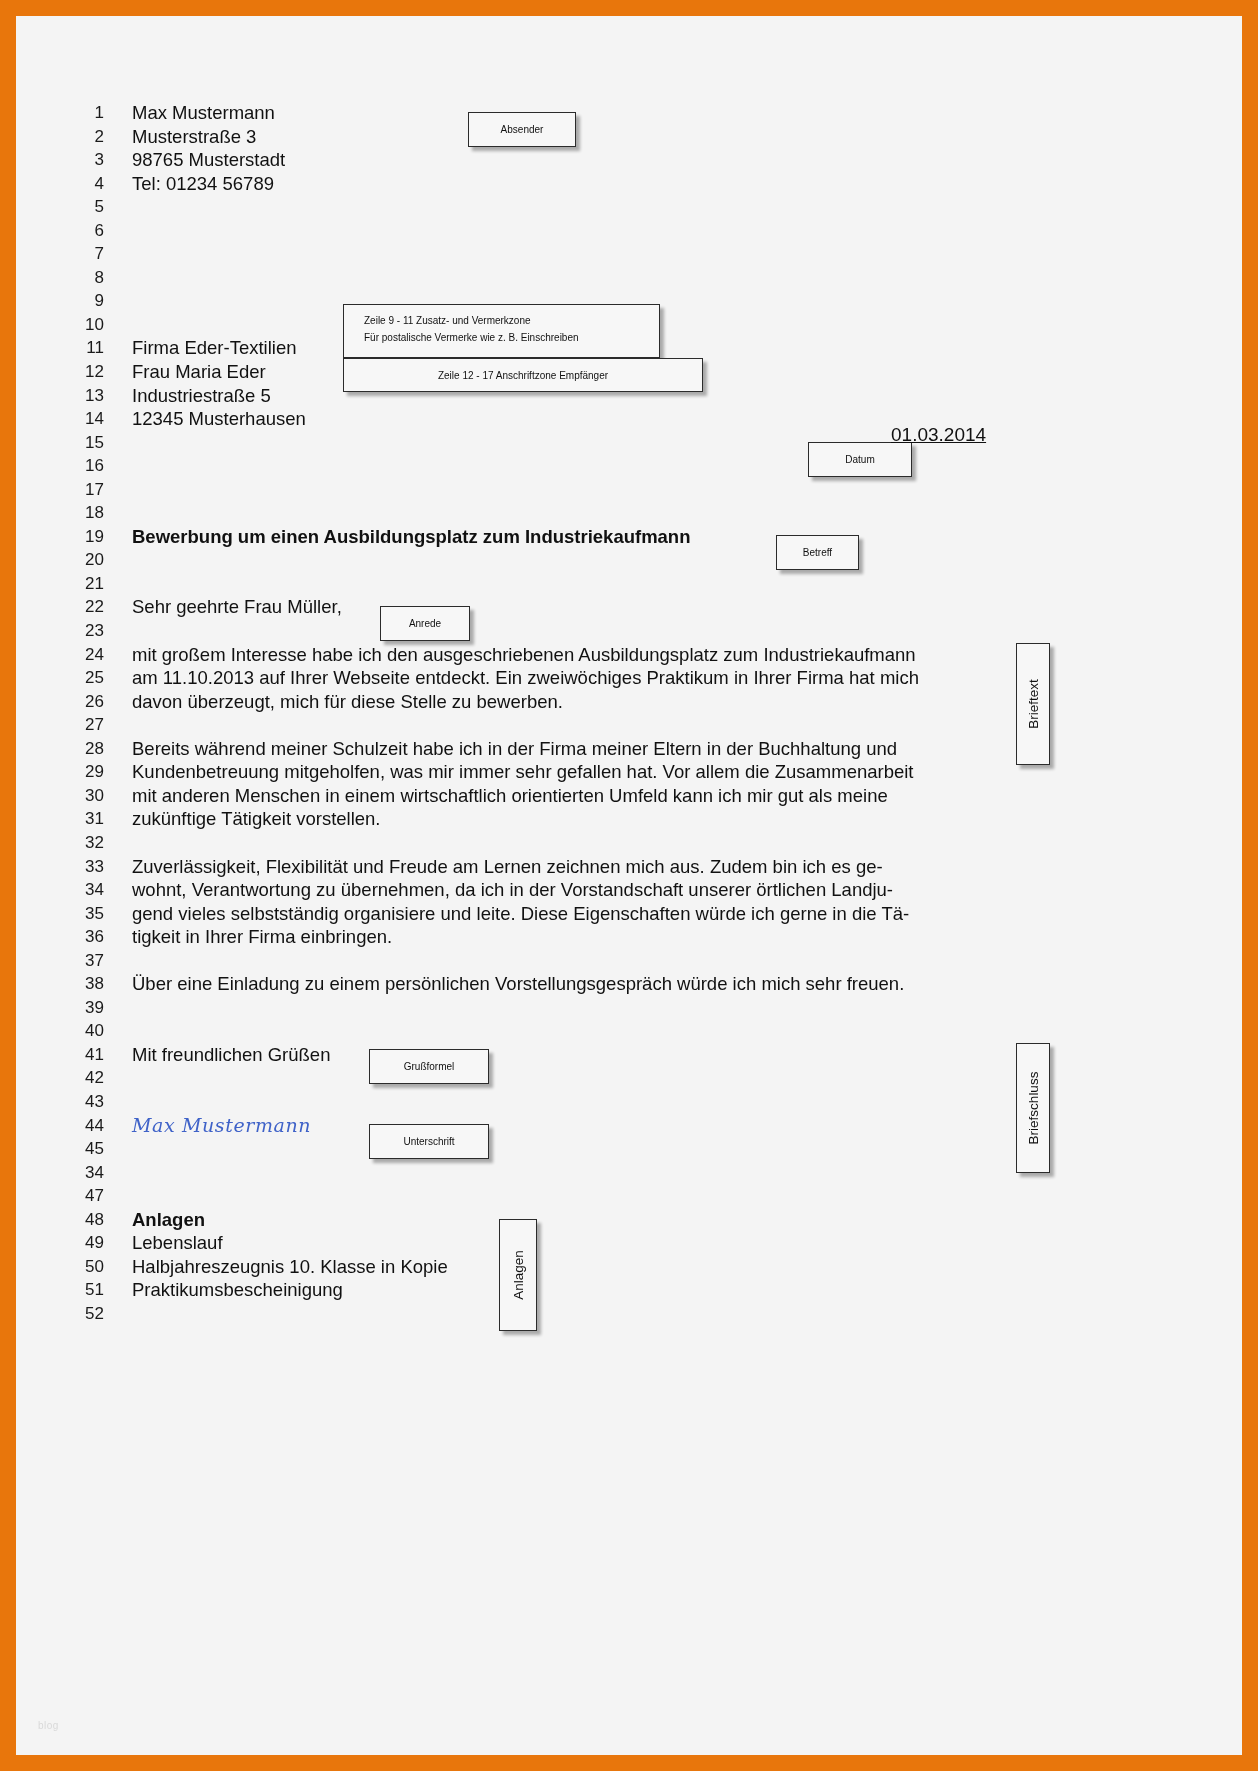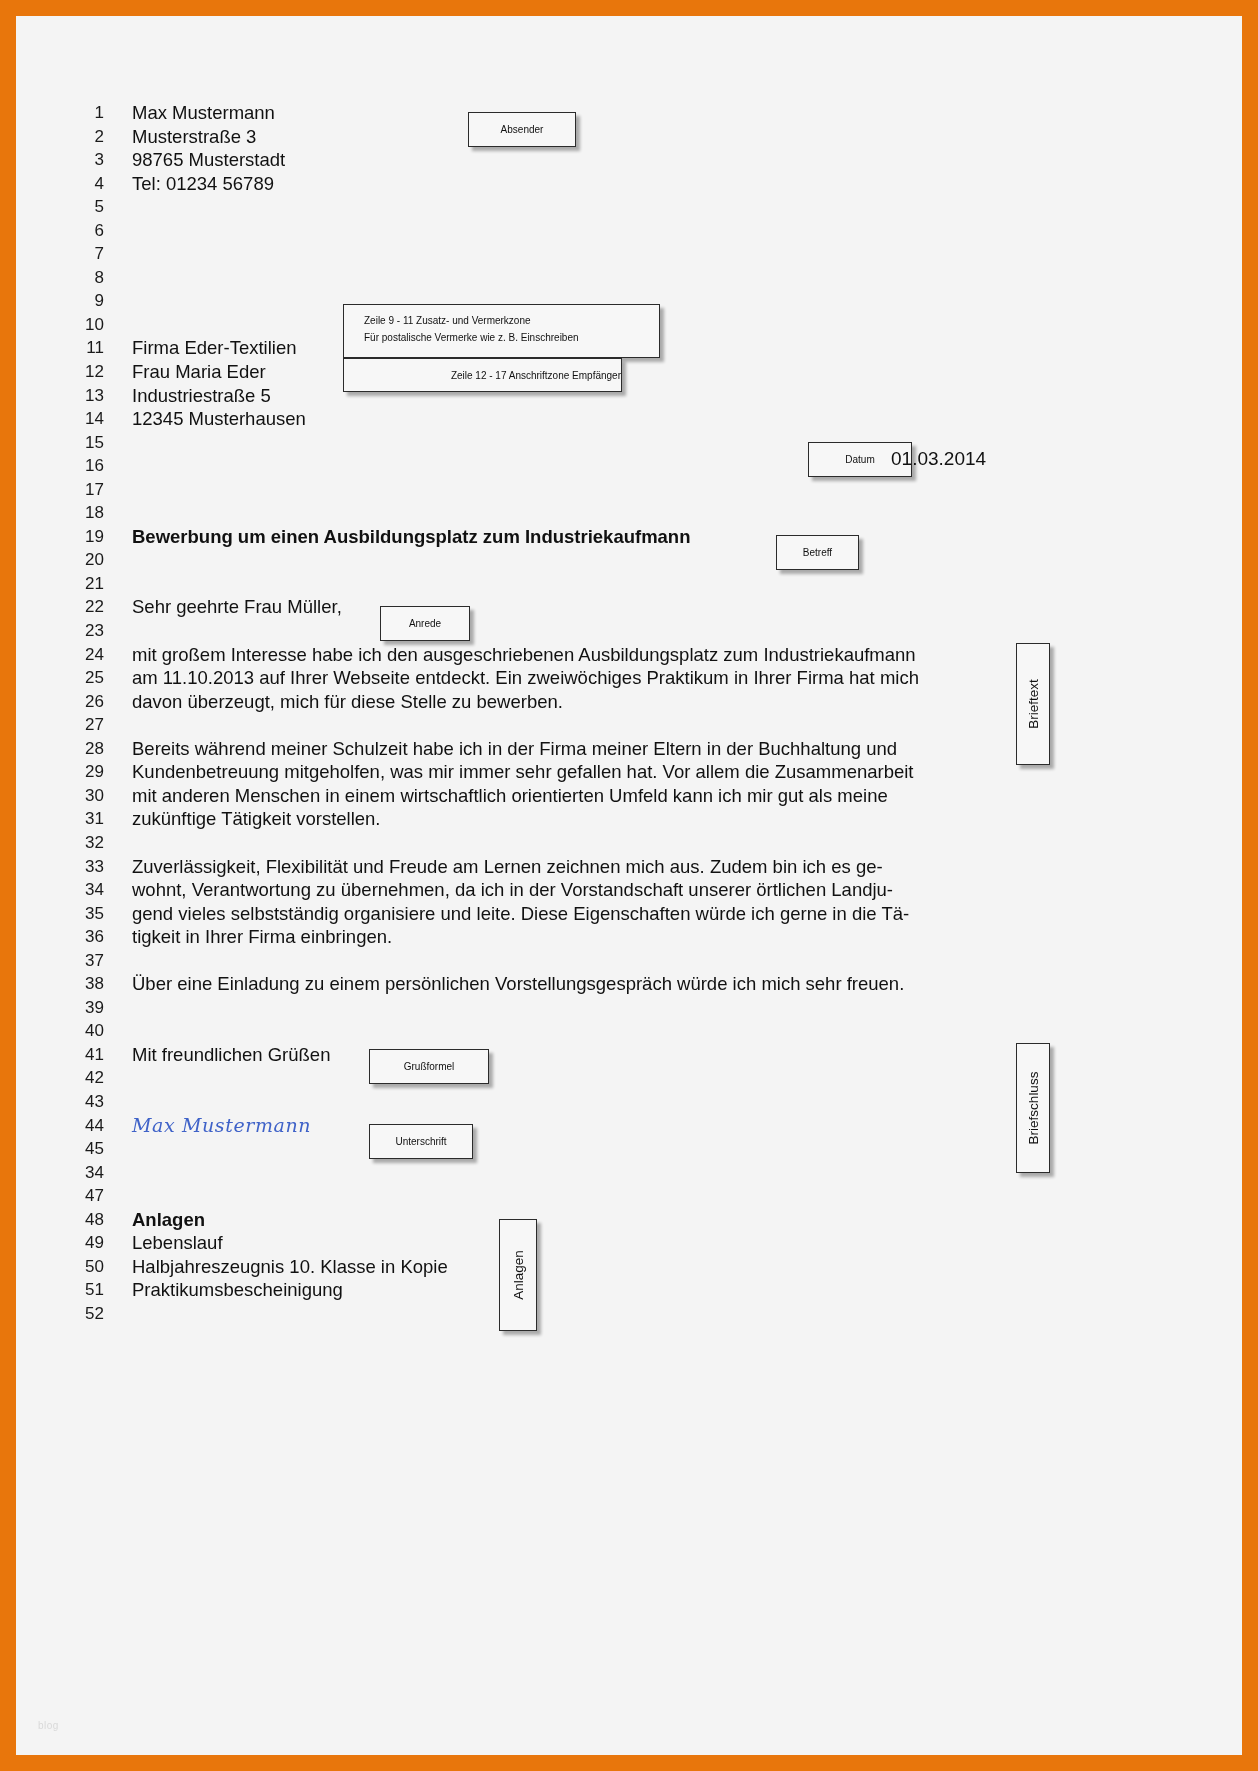--- a/index.html
+++ b/index.html
@@ -259,46 +259,46 @@
 
       <div class="callout" style="left:452px; top:96px; width:108px; height:35px;">
         <span>Absender</span>
       </div>
 
       <div class="callout multiline" style="left:327px; top:288px; width:317px; height:54px;">
         <div>Zeile 9 - 11 Zusatz- und Vermerkzone</div>
         <div>Für postalische Vermerke wie z. B. Einschreiben</div>
       </div>
 
-      <div class="callout" style="left:327px; top:342px; width:279px; height:34px;justify-content:flex-end;">
+      <div class="callout" style="left:327px; top:342px; width:360px; height:34px;">
         <span>Zeile 12 - 17 Anschriftzone Empfänger</span>
       </div>
 
       <div class="callout" style="left:760px; top:426px; width:104px; height:35px;margin-left:32px;">
         <span>Datum</span>
       </div>
-      <div class="date-value" style="left:875px; top:432px;">01.03.2014</div>
+      <div class="date-value" style="left:875px; top:408px;text-decoration:underline;">01.03.2014</div>
 
       <div class="callout" style="left:760px; top:519px; width:83px; height:35px;">
         <span>Betreff</span>
       </div>
 
       <div class="callout" style="left:364px; top:590px; width:90px; height:35px;">
         <span>Anrede</span>
       </div>
 
       <div class="vcallout" style="left:1000px; top:627px; width:34px; height:122px;">
         <span>Brieftext</span>
       </div>
 
       <div class="callout" style="left:353px; top:1033px; width:120px; height:35px;">
         <span>Grußformel</span>
       </div>
 
-      <div class="callout" style="left:353px; top:1108px; width:104px; height:35px;">
+      <div class="callout" style="left:353px; top:1108px; width:120px; height:35px;">
         <span>Unterschrift</span>
       </div>
 
       <div class="vcallout" style="left:1000px; top:1027px; width:34px; height:130px;">
         <span>Briefschluss</span>
       </div>
 
       <div class="vcallout" style="left:483px; top:1203px; width:38px; height:112px;">
         <span>Anlagen</span>
       </div>

